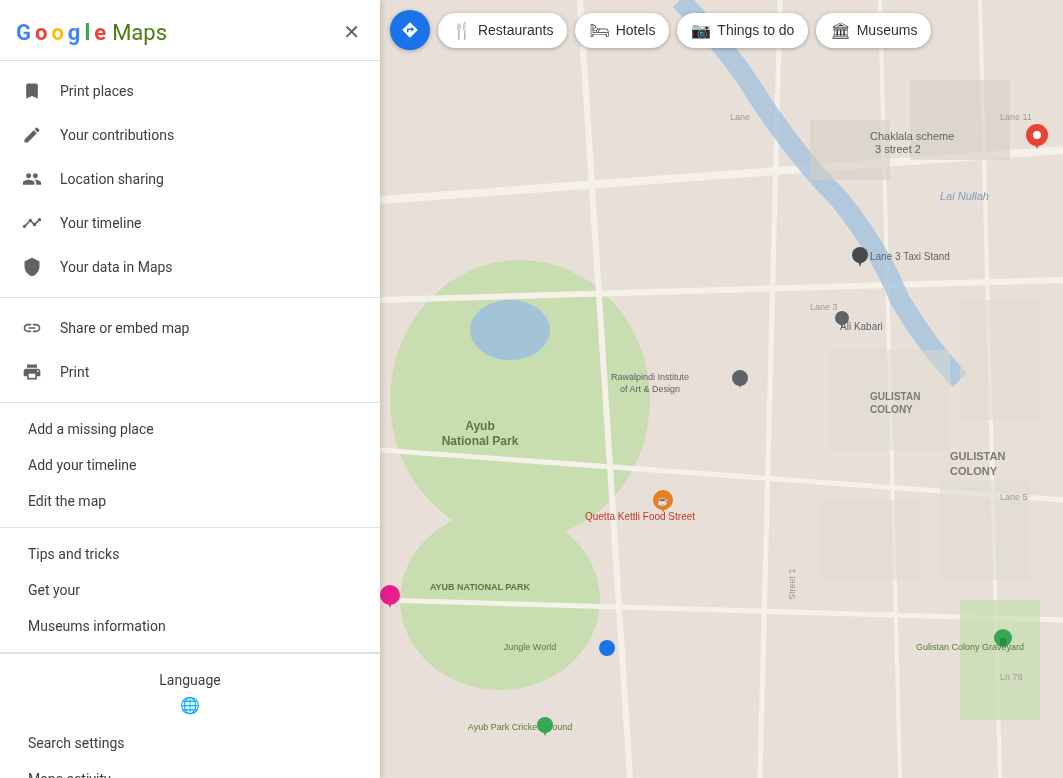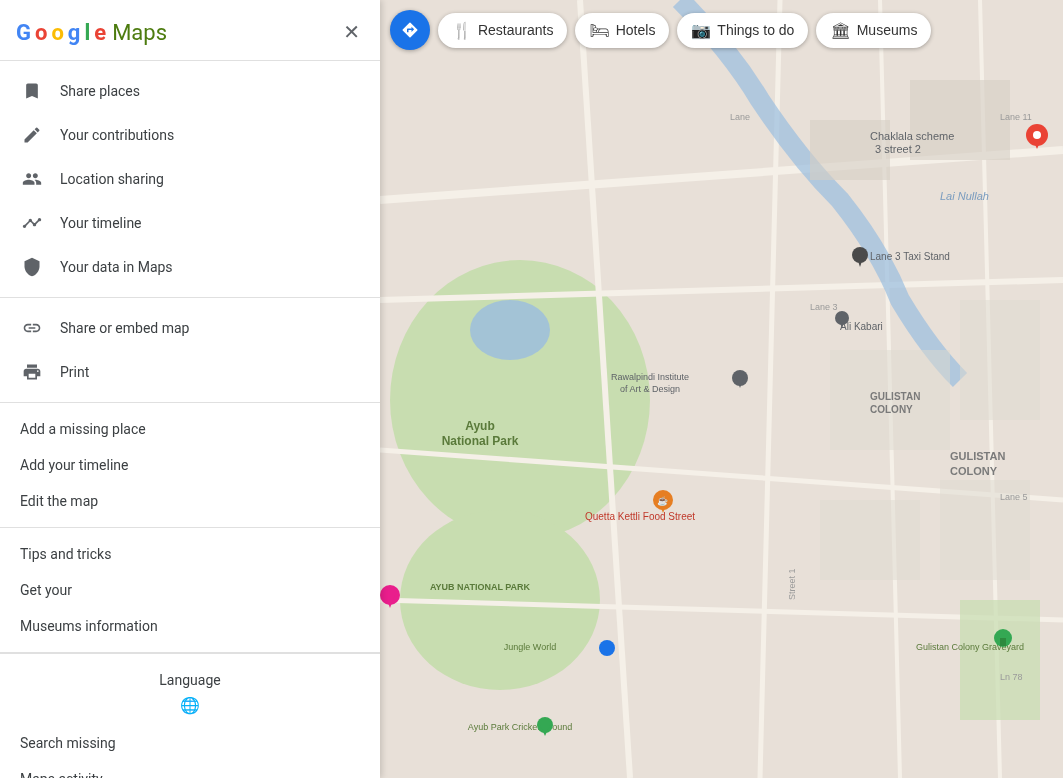--- a/index.html
+++ b/index.html
@@ -116,21 +116,21 @@
     }
 
     .menu-icon {
       width: 24px; height: 24px;
       display: flex; align-items: center; justify-content: center;
       color: #5f6368;
       flex-shrink: 0;
     }
 
     .menu-text-only {
-      padding: 10px 20px;
+      padding: 10px 28px;
       font-size: 14px;
       color: #3c4043;
       cursor: pointer;
     }
 
     
     .lang-section {
       border-top: 1px solid #e0e0e0;
       padding: 8px 0;
     }
@@ -265,21 +265,21 @@
     <button class="close-btn">✕</button>
   </div>
 
   <div class="menu-section">
     <div class="menu-item">
       <div class="menu-icon">
         <svg class="icon-svg" viewBox="0 0 24 24" fill="currentColor">
           <path d="M17 3H7c-1.1 0-2 .9-2 2v16l7-3 7 3V5c0-1.1-.9-2-2-2z"></path>
         </svg>
       </div>
-      <span>Share places</span>
+      <span>Print places</span>
     </div>
     <div class="menu-item">
       <div class="menu-icon">
         <svg class="icon-svg" viewBox="0 0 24 24" fill="currentColor">
           <path d="M3 17.25V21h3.75L17.81 9.94l-3.75-3.75L3 17.25zM20.71 7.04a1 1 0 0 0 0-1.41l-2.34-2.34a1 1 0 0 0-1.41 0l-1.83 1.83 3.75 3.75 1.83-1.83z"></path>
         </svg>
       </div>
       <span>Your contributions</span>
     </div>
     <div class="menu-item">
@@ -350,19 +350,19 @@
       <span>Museums information</span>
     </div>
   </div>
 
   <div class="lang-section">
     <div class="menu-text-only" style="display:flex;align-items:center;gap:8px;flex-direction:column;">
       <span>Language</span>
       <span style="font-size:16px;">🌐</span>
     </div>
     <div class="menu-text-only">
-      <span>Search missing</span>
+      <span>Search settings</span>
     </div>
     <div class="menu-text-only">
       <span>Maps activity</span>
     </div>
   </div>
 </div>
 
 </body></html>

